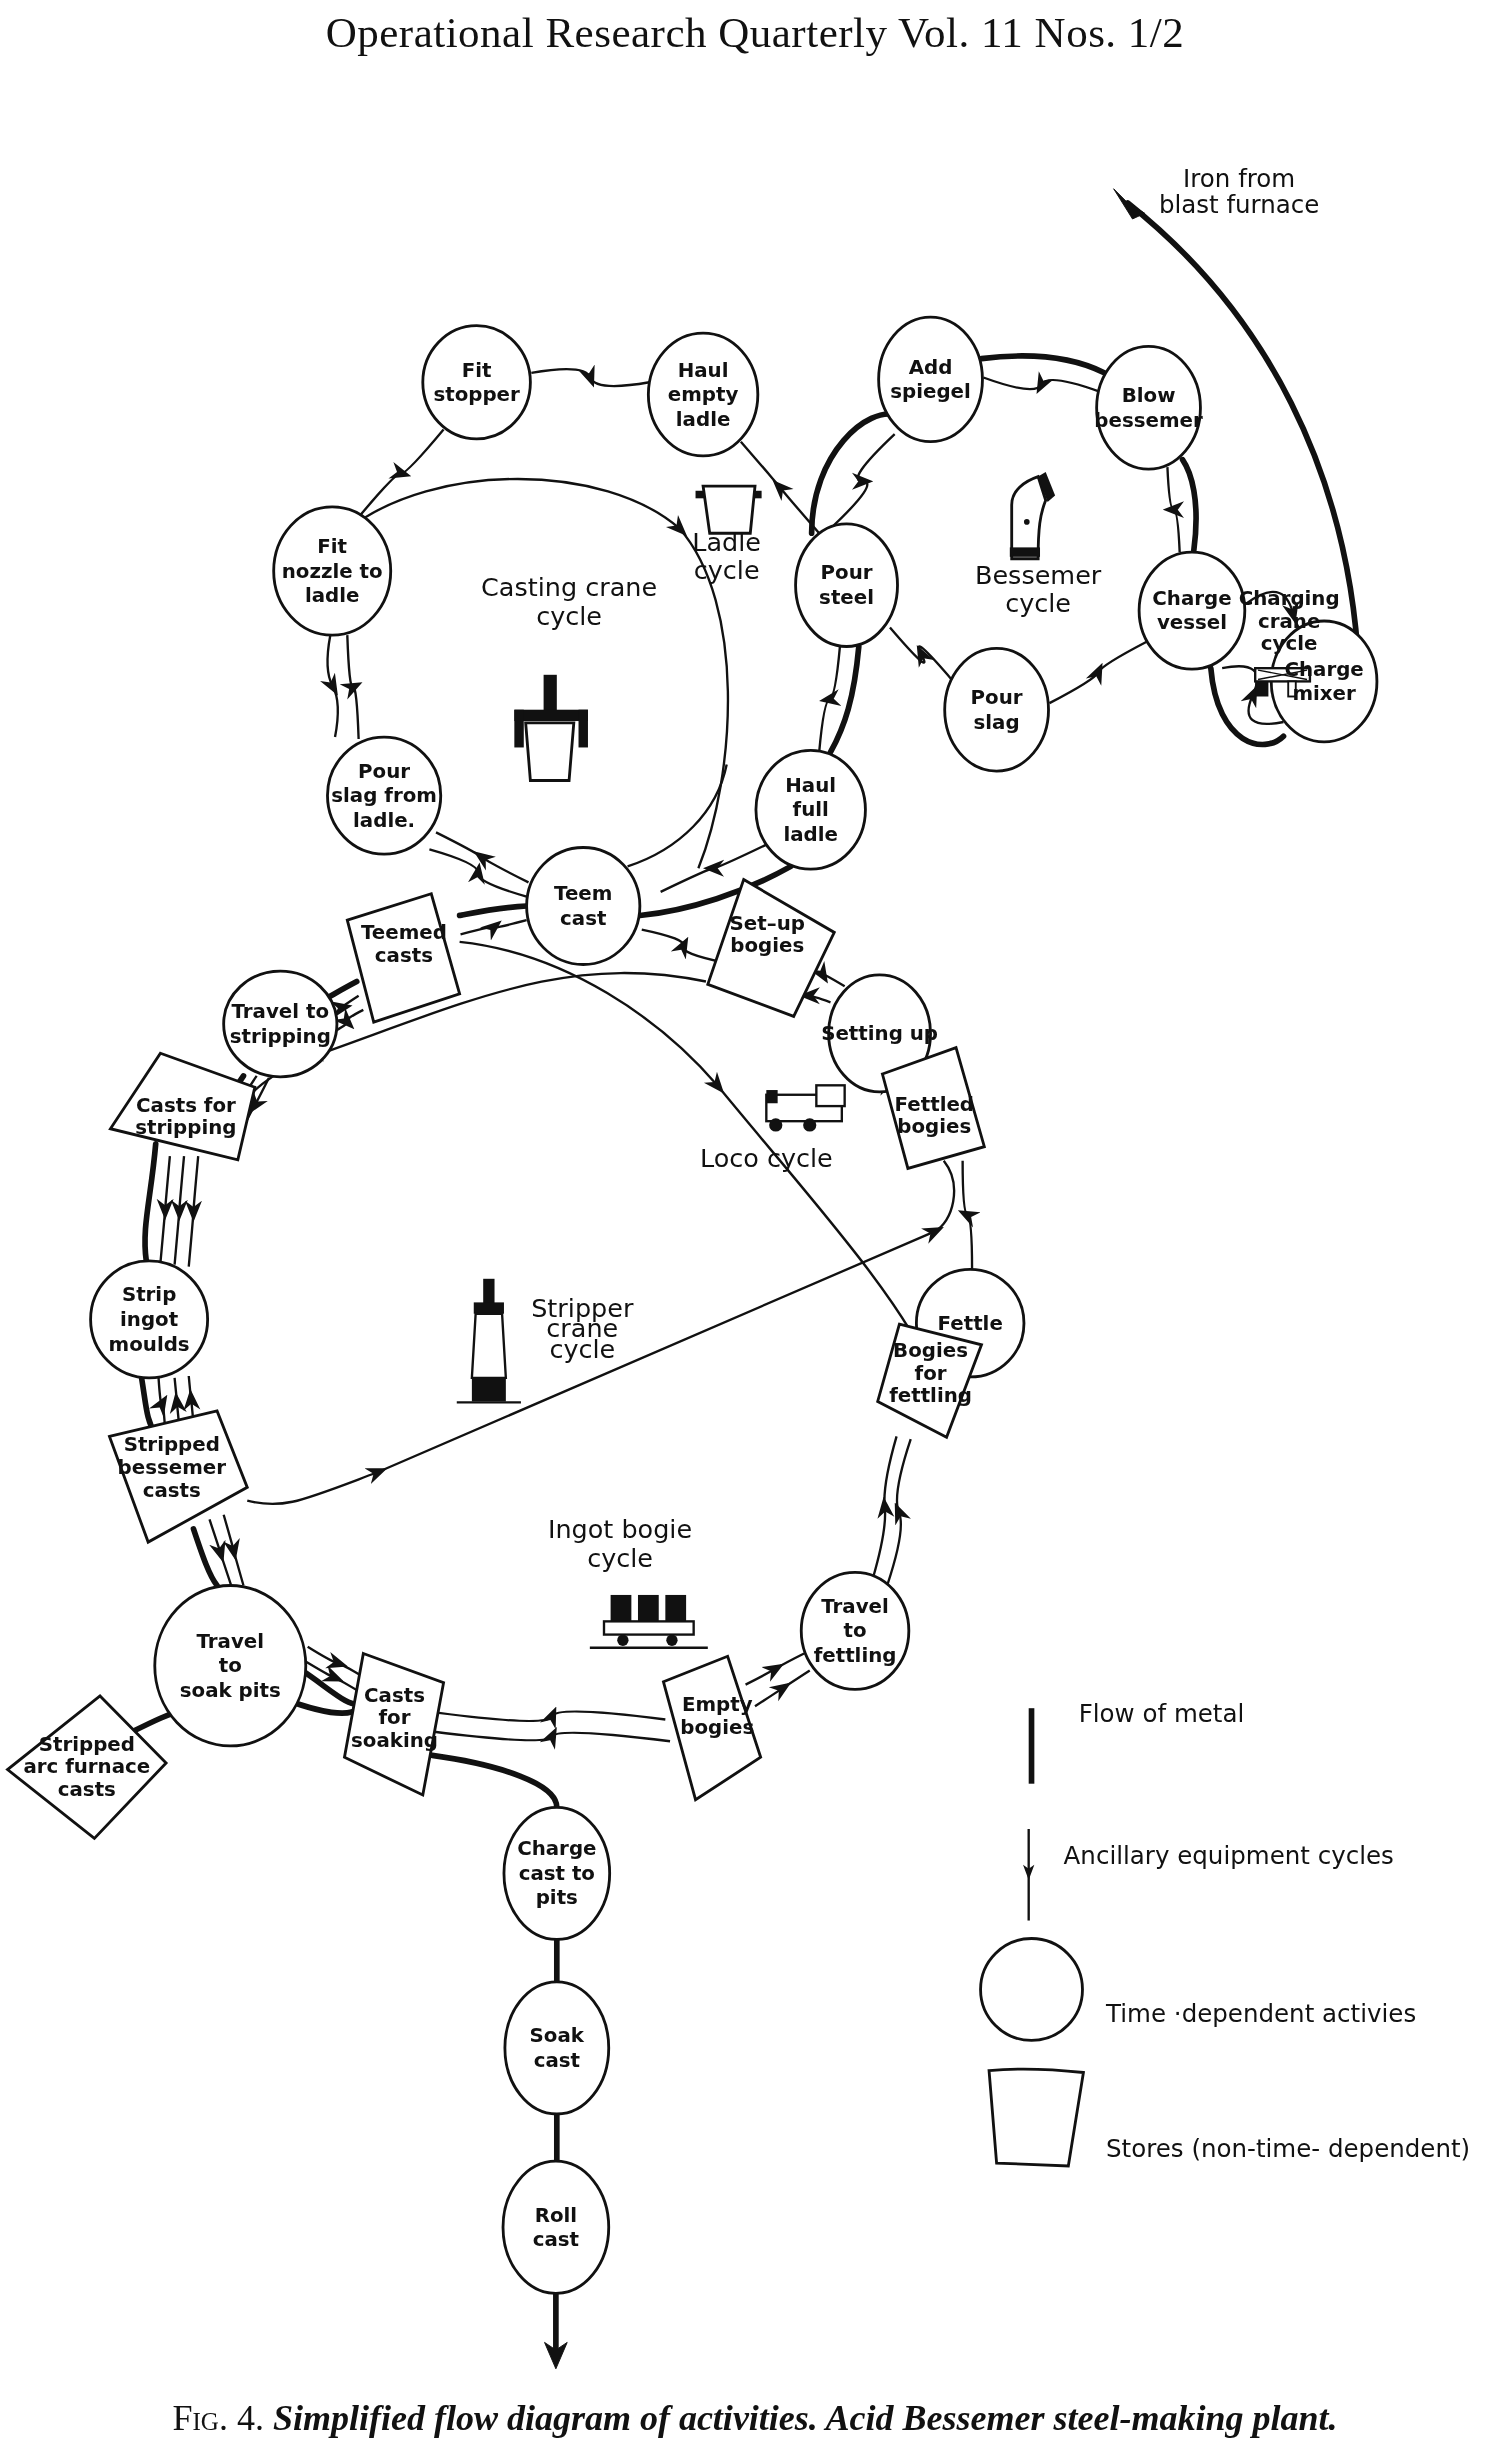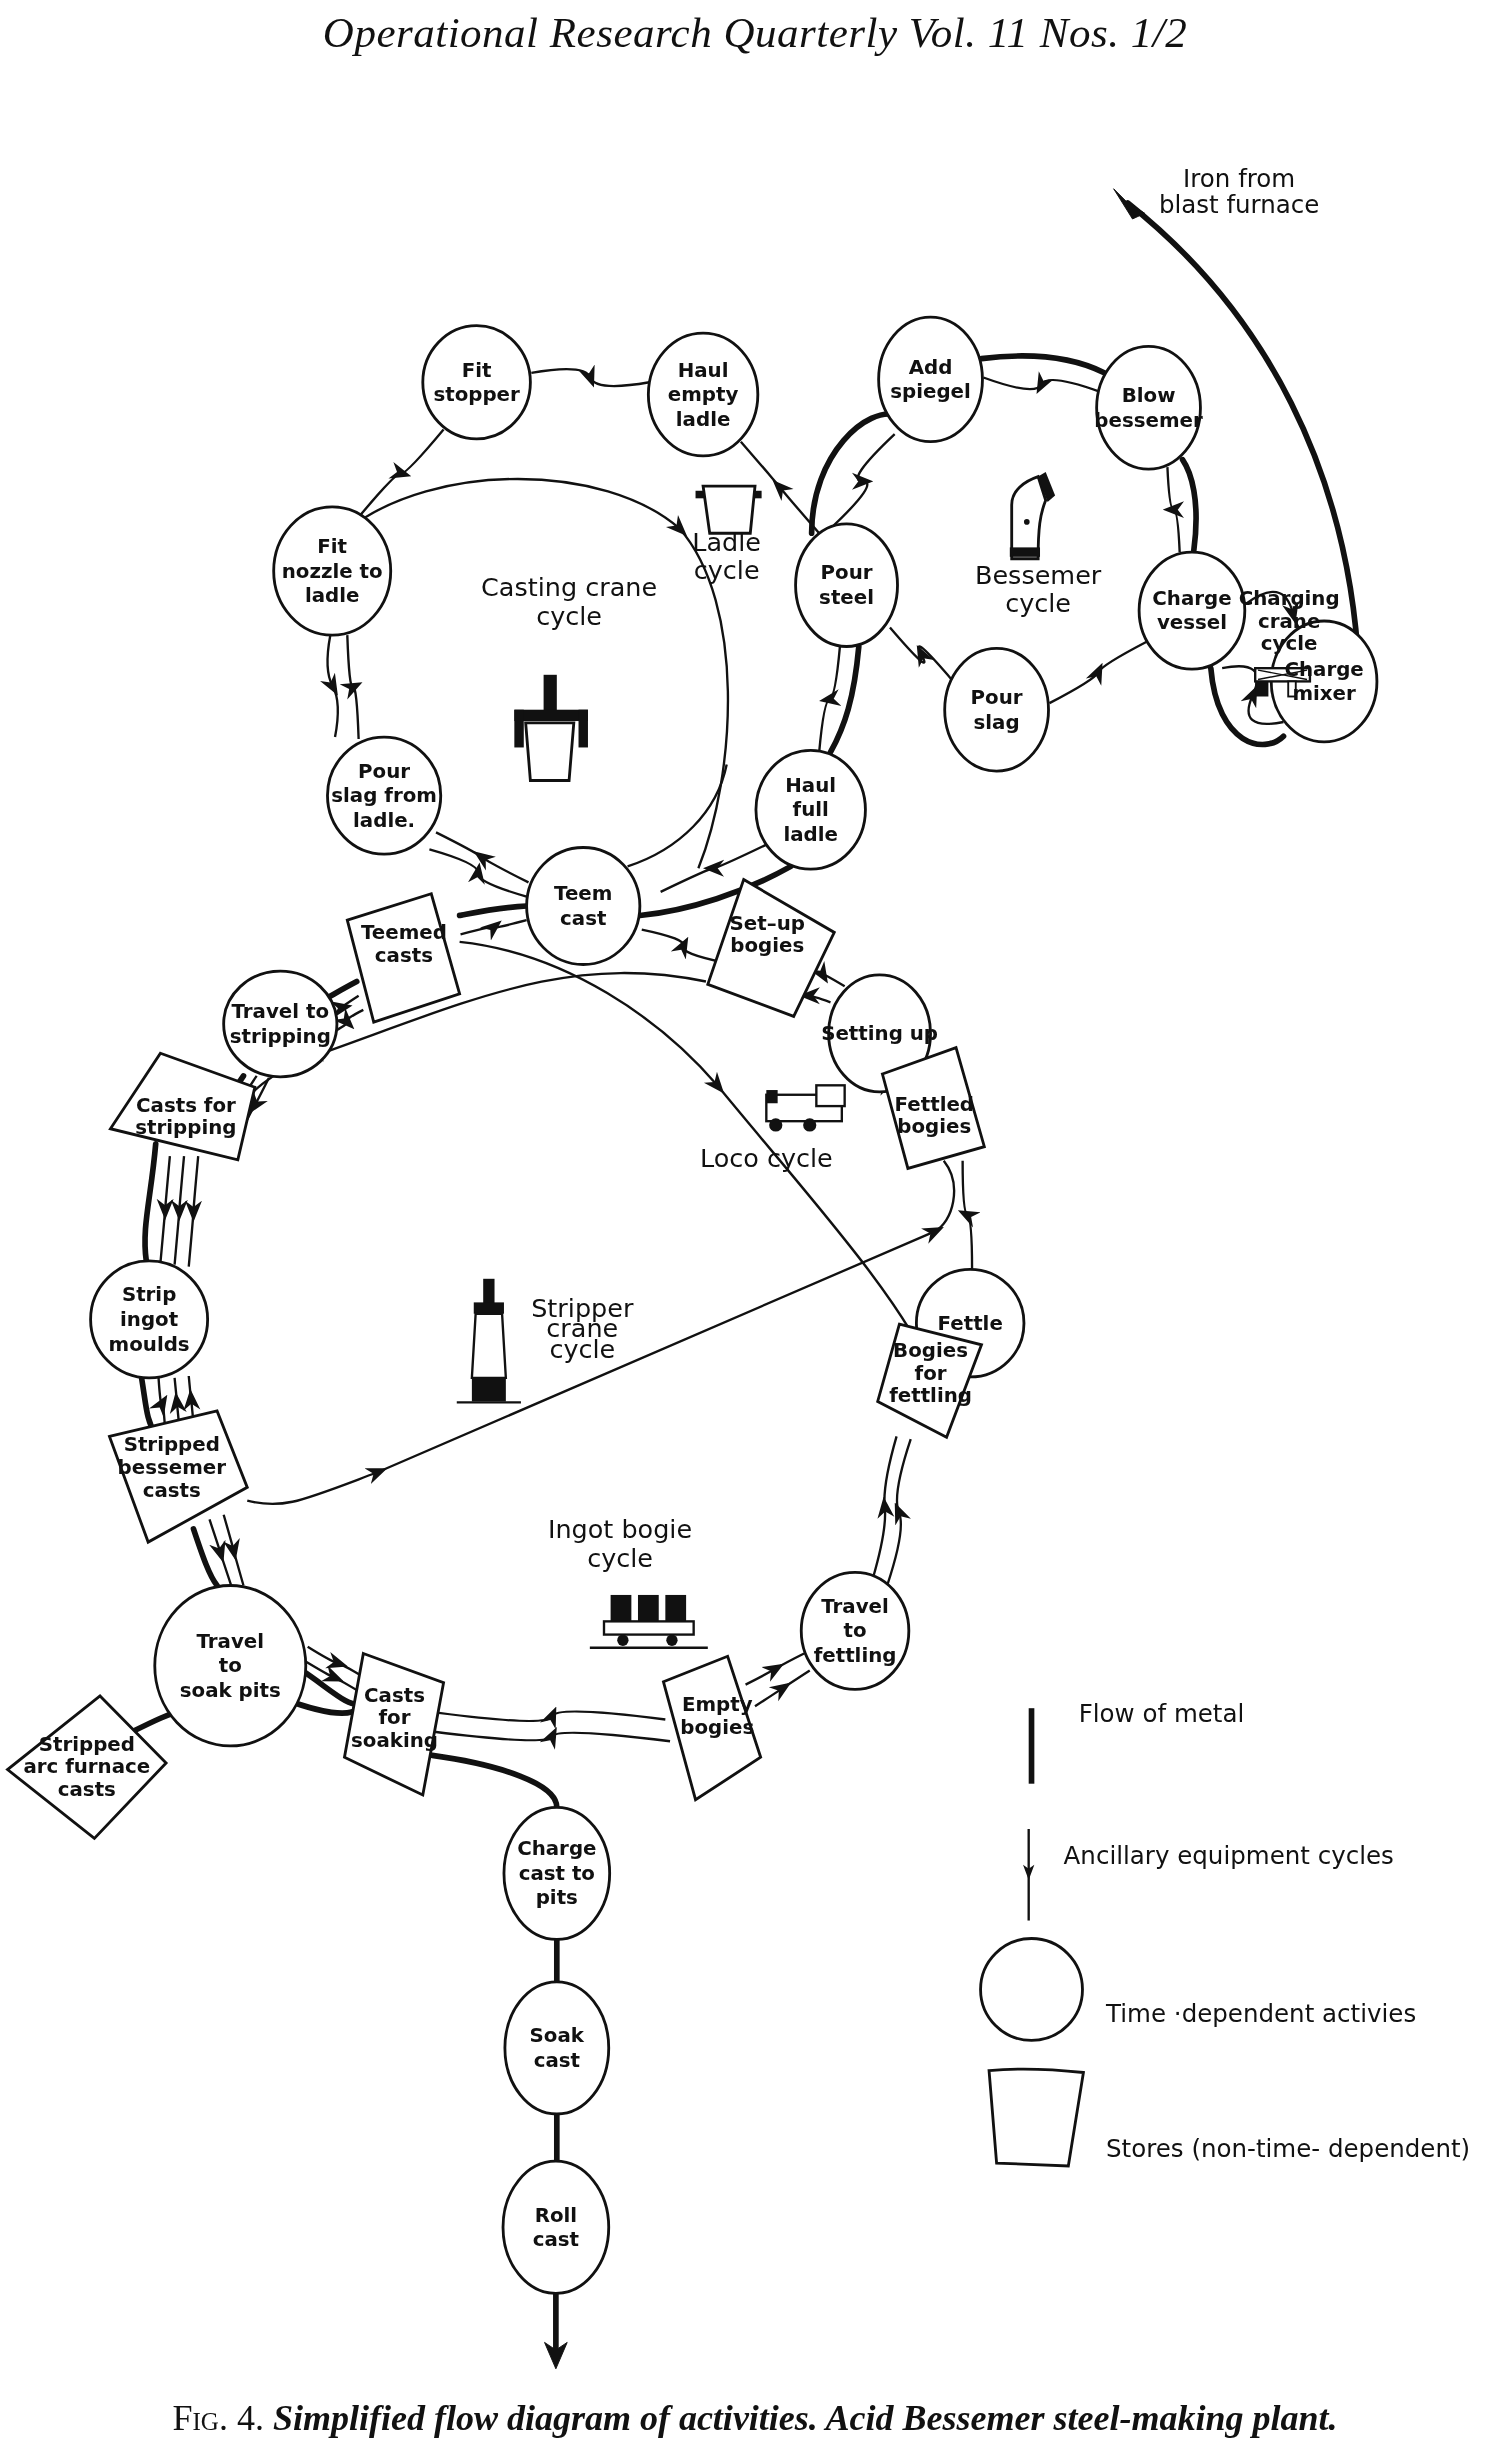--- a/index.html
+++ b/index.html
@@ -1,18 +1,18 @@
 <!DOCTYPE html>
 <html style="font-size:15px"><head>
 <meta charset="utf-8">
 <style>
   html, body { margin: 0; padding: 0; background: #ffffff; }
   body { width: 1510px; height: 2450px; position: relative; overflow: hidden; }
   .header { position: absolute; left: 0; top: 7.6px; width: 1510px; text-align: center;
-    font-family: "Liberation Serif", "DejaVu Serif", serif; font-style: italic; font-size: 43px; color: #111; letter-spacing: 0.5px; }
+    font-family: "Liberation Serif", "DejaVu Serif", serif; font-size: 43px; color: #111; letter-spacing: 0.5px; }
   .caption { position: absolute; left: 0; top: 2397px; width: 1510px; text-align: center;
     font-family: "Liberation Serif", "DejaVu Serif", serif; font-size: 36px; color: #111; font-style: italic; font-weight: bold; }
   .caption .fig { font-style: normal; font-variant: small-caps; font-weight: normal; }
   svg#diagram { position: absolute; left: 0; top: 0; }
   svg text { font-family: "DejaVu Sans", "Liberation Sans", sans-serif; fill: #111; }
   .nl { font-size: 21px; font-weight: bold; }
   .cl { font-size: 27px; }
   .lg { font-size: 26px; }
 </style>
 </head>

